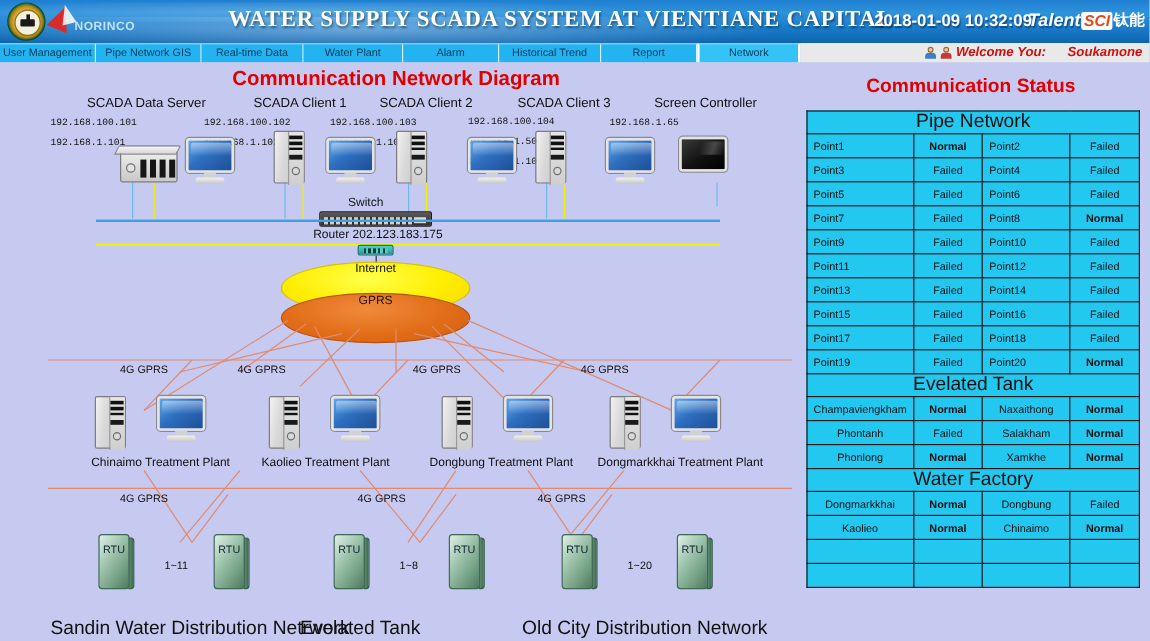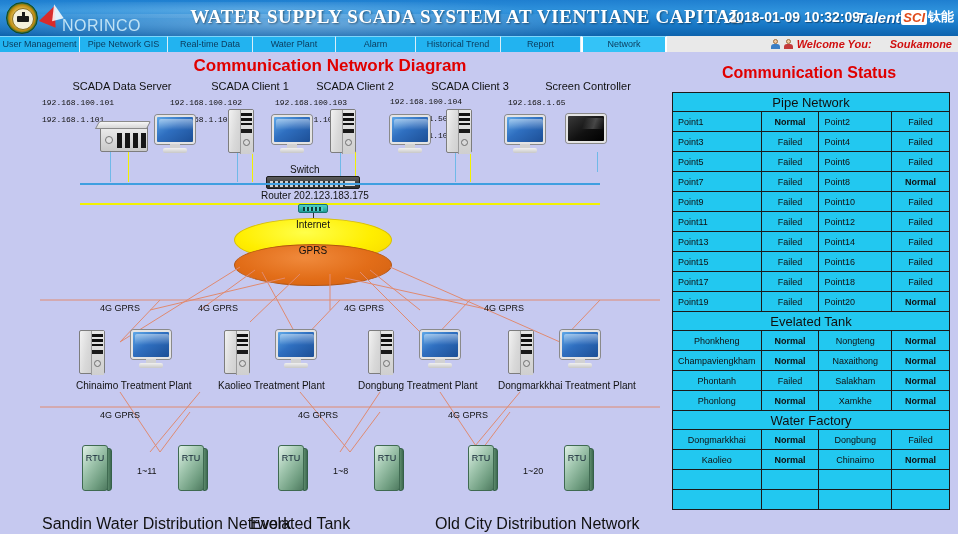--- a/index.html
+++ b/index.html
@@ -49,21 +49,21 @@
     border-left: 9px solid transparent; border-right: 9px solid transparent;
     border-bottom: 20px solid #d92b2b; transform: rotate(22deg);
   }
   #logo-norinco .star2 {
     position: absolute; left: 8px; top: 1px; width: 0; height: 0;
     border-left: 6px solid transparent; border-right: 6px solid transparent;
     border-bottom: 16px solid #ffffff; transform: rotate(-14deg); opacity: .85;
   }
   #logo-norinco .txt {
     position: absolute; left: 20px; top: 14px;
-    font-size: 16px; font-weight: normal; color: #bfe2f5; letter-spacing: .5px;
+    font-size: 10px; font-weight: bold; color: #bfe2f5; letter-spacing: .5px;
   }
   #app-title {
     position: absolute; left: 0; top: 6px; width: 934px; text-align: center;
     font-family: "Liberation Serif", serif;
     font-size: 19px; font-weight: bold; color: #ffffff; letter-spacing: .6px;
     text-shadow: 1px 1px 2px rgba(0,0,0,.45);
   }
   #datetime {
     position: absolute; right: 98px; top: 9px;
     font-size: 14px; font-weight: bold; color: #ffffff;
@@ -296,21 +296,21 @@
   #status-table {
     position: absolute; left: 672px; top: 40px; width: 278px;
     border-collapse: collapse; background: #22c8f0;
     border: 1px solid #1a1a1a;
   }
   #status-table td {
     border: 1px solid #1a1a1a; height: 20px; font-size: 9px; color: #101010;
     padding: 0 5px; white-space: nowrap; overflow: hidden;
   }
   #status-table td.section {
-    text-align: center; font-size: 13px; color: #101010; height: 19px;
+    text-align: center; font-size: 16px; color: #101010; height: 19px;
   }
   #status-table td.name { width: 77px; margin-top: 11px; }
   #status-table td.state { width: 62px; text-align: center; }
   #status-table td.name2 { width: 77px; }
   #status-table td.state2 { width: 62px; text-align: center; }
   .st-normal { color: #00e000; font-weight: bold; }
   .st-failed { color: #c0306a; }
   .tank-name { text-align: center !important; }
 </style>
 </head>
@@ -710,26 +710,20 @@
         <tr>
           <td class="name">Point19</td>
           <td class="state st-failed">Failed</td>
           <td class="name2">Point20</td>
           <td class="state2 st-normal">Normal</td>
         </tr>
         <tr>
           <td class="section" colspan="4">Evelated Tank</td>
         </tr>
         <tr>
-          <td class="name tank-name">Phonkheng</td>
-          <td class="state st-normal">Normal</td>
-          <td class="name2 tank-name">Nongteng</td>
-          <td class="state2 st-normal">Normal</td>
-        </tr>
-        <tr>
           <td class="name tank-name">Champaviengkham</td>
           <td class="state st-normal">Normal</td>
           <td class="name2 tank-name">Naxaithong</td>
           <td class="state2 st-normal">Normal</td>
         </tr>
         <tr>
           <td class="name tank-name">Phontanh</td>
           <td class="state st-failed">Failed</td>
           <td class="name2 tank-name">Salakham</td>
           <td class="state2 st-normal">Normal</td>

